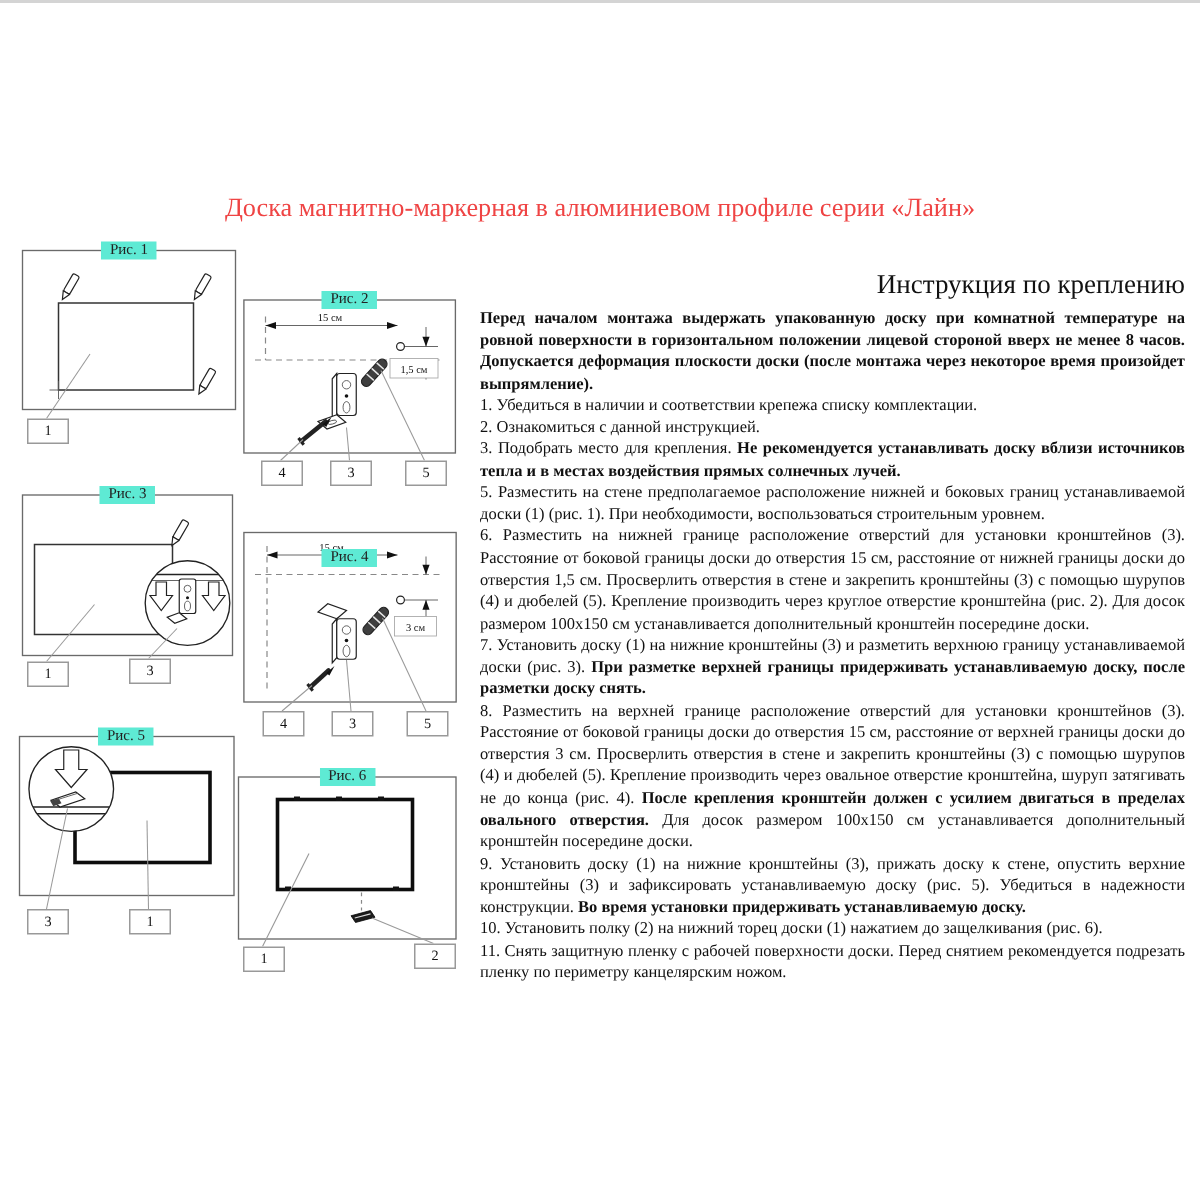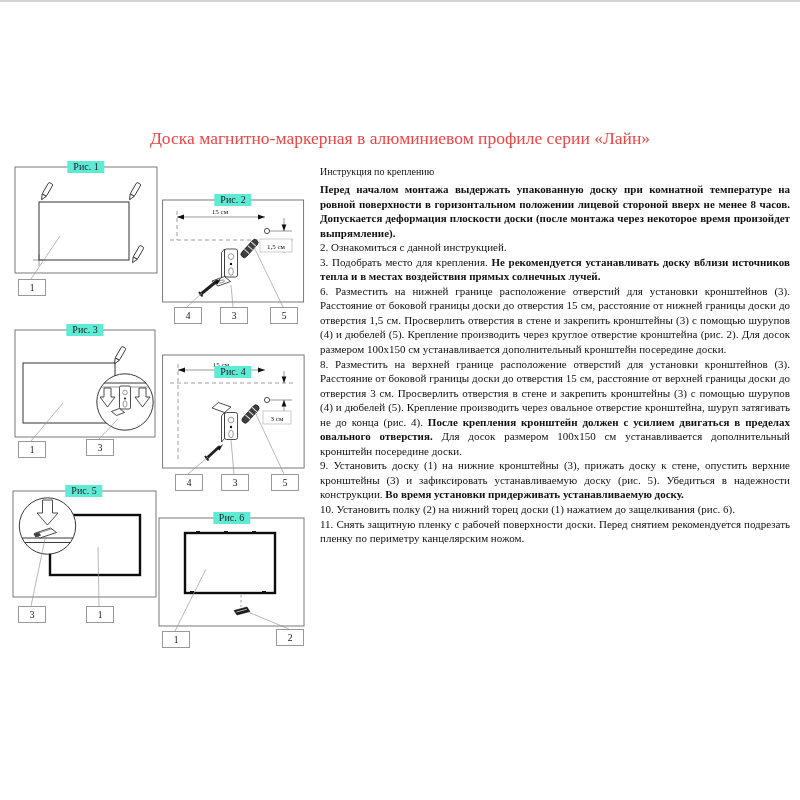--- a/index.html
+++ b/index.html
@@ -2,21 +2,21 @@
 <html><head>
 <meta charset="utf-8">
 <style>
   html,body{margin:0;padding:0;}
   body{width:800px;height:800px;background:#fff;font-family:"Liberation Serif","DejaVu Serif",serif;color:#111;}
   .page{position:relative;width:800px;height:800px;background:#fff;overflow:hidden;}
   .page-edge{position:absolute;top:0;left:0;right:0;height:2px;background:#d4d4d4;}
   .page-title{position:absolute;top:128px;left:0;width:800px;text-align:center;font-size:17.5px;color:#ef4444;}
   
   .instructions{position:absolute;left:320px;top:166px;width:470px;}
-  .instructions h2{margin:0 0 5px 0;font-size:10px;font-weight:normal;text-align:left;}
+  .instructions h2{margin:13px 0 5px 0;font-size:18px;font-weight:normal;text-align:right;}
   .para{margin:0;font-size:11px;line-height:14.55px;text-align:justify;}
   .para .b{font-weight:bold;}
   
   .figure{position:absolute;}
   .figure svg{position:absolute;left:0;top:0;overflow:visible;}
   .fig-caption{position:absolute;transform:translateX(-50%);background:#5eead4;padding:0 6px;font-size:10px;line-height:12px;white-space:nowrap;color:#222;}
   .ref-box{position:absolute;width:26px;height:15px;border:1px solid #999;background:#fff;font-size:9.5px;display:flex;align-items:center;justify-content:center;color:#111;}
   svg .fr{fill:none;stroke:#6a6a6a;stroke-width:0.9;}
   svg .ln{fill:none;stroke:#222;stroke-width:0.9;}
   svg .thin{fill:none;stroke:#555;stroke-width:0.6;}
@@ -235,22 +235,25 @@
     </svg>
     <span class="fig-caption" style="left:73.5px;top:0px;">Рис. 6</span>
     <span class="ref-box" style="left:4px;top:119px;">1</span>
     <span class="ref-box" style="left:118px;top:117px;">2</span>
   </div>
 
   <div class="instructions">
     <h2>Инструкция по креплению</h2>
     <div>
         <p class="para"><span class="b">Перед началом монтажа выдержать упакованную доску при комнатной температуре на ровной поверхности в горизонтальном положении лицевой стороной вверх не менее 8 часов. Допускается деформация плоскости доски (после монтажа через некоторое время произойдет выпрямление).</span></p>
+        <p class="para"><span>1. Убедиться в наличии и соответствии крепежа списку комплектации.</span></p>
         <p class="para"><span>2. Ознакомиться с данной инструкцией.</span></p>
         <p class="para"><span>3. Подобрать место для крепления. </span><span class="b">Не рекомендуется устанавливать доску вблизи источников тепла и в местах воздействия прямых солнечных лучей.</span></p>
+        <p class="para"><span>5. Разместить на стене предполагаемое расположение нижней и боковых границ устанавливаемой доски (1) (рис. 1). При необходимости, воспользоваться строительным уровнем.</span></p>
         <p class="para"><span>6. Разместить на нижней границе расположение отверстий для установки кронштейнов (3). Расстояние от боковой границы доски до отверстия 15 см, расстояние от нижней границы доски до отверстия 1,5 см. Просверлить отверстия в стене и закрепить кронштейны (3) с помощью шурупов (4) и дюбелей (5). Крепление производить через круглое отверстие кронштейна (рис. 2). Для досок размером 100x150 см устанавливается дополнительный кронштейн посередине доски.</span></p>
+        <p class="para"><span>7. Установить доску (1) на нижние кронштейны (3) и разметить верхнюю границу устанавливаемой доски (рис. 3). </span><span class="b">При разметке верхней границы придерживать устанавливаемую доску, после разметки доску снять.</span></p>
         <p class="para"><span>8. Разместить на верхней границе расположение отверстий для установки кронштейнов (3). Расстояние от боковой границы доски до отверстия 15 см, расстояние от верхней границы доски до отверстия 3 см. Просверлить отверстия в стене и закрепить кронштейны (3) с помощью шурупов (4) и дюбелей (5). Крепление производить через овальное отверстие кронштейна, шуруп затягивать не до конца (рис. 4). </span><span class="b">После крепления кронштейн должен с усилием двигаться в пределах овального отверстия.</span><span> Для досок размером 100x150 см устанавливается дополнительный кронштейн посередине доски.</span></p>
         <p class="para"><span>9. Установить доску (1) на нижние кронштейны (3), прижать доску к стене, опустить верхние кронштейны (3) и зафиксировать устанавливаемую доску (рис. 5). Убедиться в надежности конструкции. </span><span class="b">Во время установки придерживать устанавливаемую доску.</span></p>
         <p class="para"><span>10. Установить полку (2) на нижний торец доски (1) нажатием до защелкивания (рис. 6).</span></p>
         <p class="para"><span>11. Снять защитную пленку с рабочей поверхности доски. Перед снятием рекомендуется подрезать пленку по периметру канцелярским ножом.</span></p>
       </div>
   </div>
 </div>
 
 </body></html>

